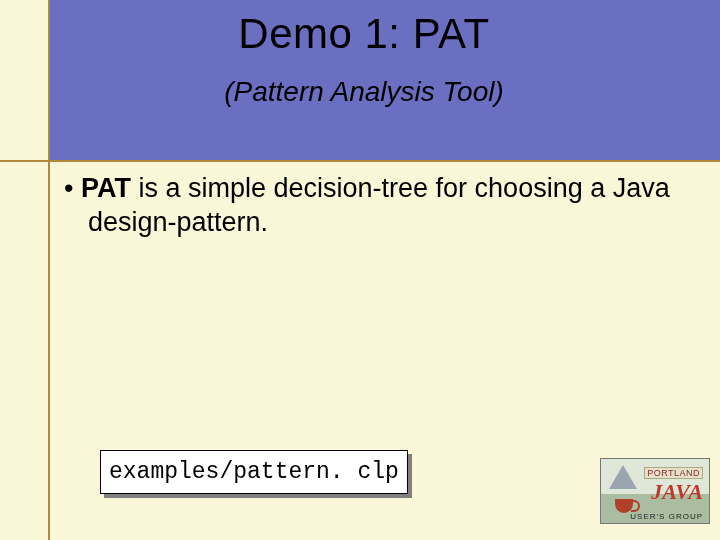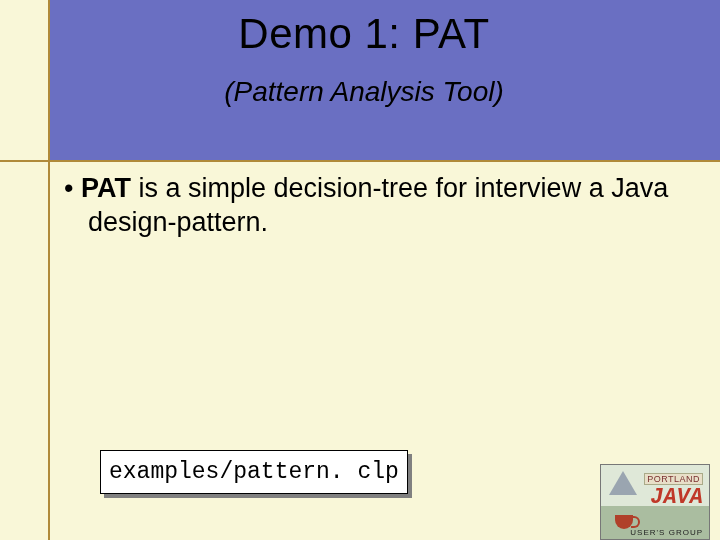--- a/index.html
+++ b/index.html
@@ -95,23 +95,23 @@
     position: relative;
     background: #fff;
     border: 1px solid #000;
     padding: 8px 8px;
     font-family: "Courier New", monospace;
     font-size: 23px;
   }
   .logo {
     position: absolute;
     right: 10px;
-    bottom: 0;
+    bottom: 16px;
     width: 110px;
-    height: 76px;
+    height: 66px;
     border: 1px solid #777;
     background: linear-gradient(to bottom, #dfe8d8 0%, #dfe8d8 55%, #aabda0 55%, #aabda0 100%);
     font-size: 8px;
     text-align: center;
     overflow: hidden;
   }
   .logo .mtn {
     position: absolute;
     left: 8px; top: 6px;
     width: 0; height: 0;
@@ -125,21 +125,21 @@
     font-size: 9px;
     color: #7a3030;
     background: #e8dfc8;
     padding: 0 2px;
     border: 1px solid #aa8;
     letter-spacing: 0.5px;
   }
   .logo .java {
     position: absolute;
     top: 20px; right: 6px;
-    font-family: Liberation Mono, monospace;
+    font-family: Liberation Serif, serif;
     font-style: italic;
     font-weight: bold;
     font-size: 22px;
     color: #c03828;
   }
   .logo .ug {
     position: absolute;
     bottom: 2px; right: 6px;
     font-size: 8px;
     color: #222;
@@ -170,21 +170,21 @@
 <div class="left-stripe"></div>
 <div class="divider-v"></div>
 <div class="divider"></div>
 
 <div class="title-box">
   <div class="title">Demo 1: PAT</div>
   <div class="subtitle">(Pattern Analysis Tool)</div>
 </div>
 
 <div class="content">
-  <div class="bullet"><span class="b">PAT</span><span> is a simple decision-tree for interview a Java design-pattern.</span></div>
+  <div class="bullet"><span class="b">PAT</span><span> is a simple decision-tree for choosing a Java design-pattern.</span></div>
 </div>
 
 <div class="codebox-wrap">
   <div class="codebox-shadow"></div>
   <div class="codebox">examples/pattern. clp</div>
 </div>
 
 <div class="logo">
   <div class="mtn"></div>
   <div class="portland">PORTLAND</div>

